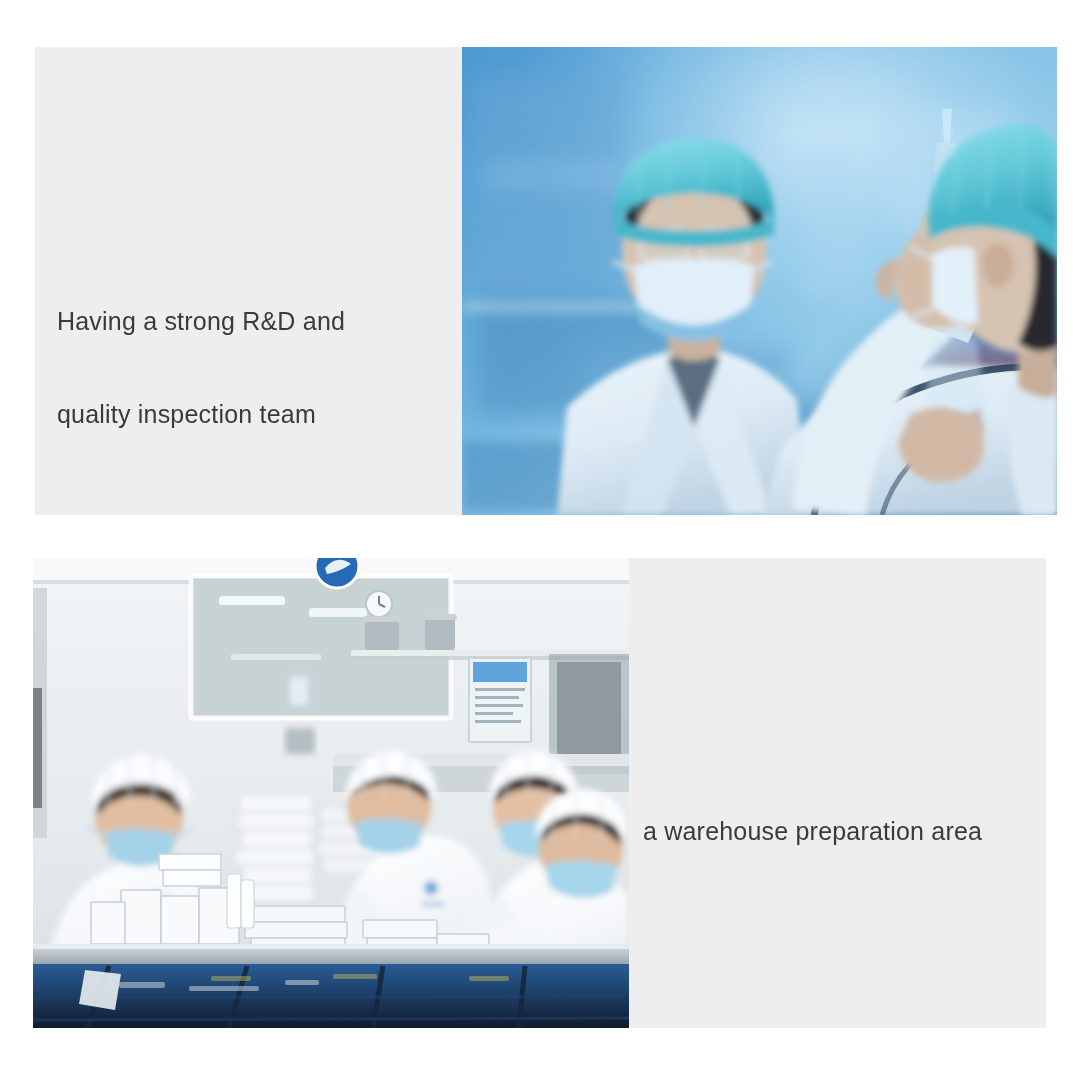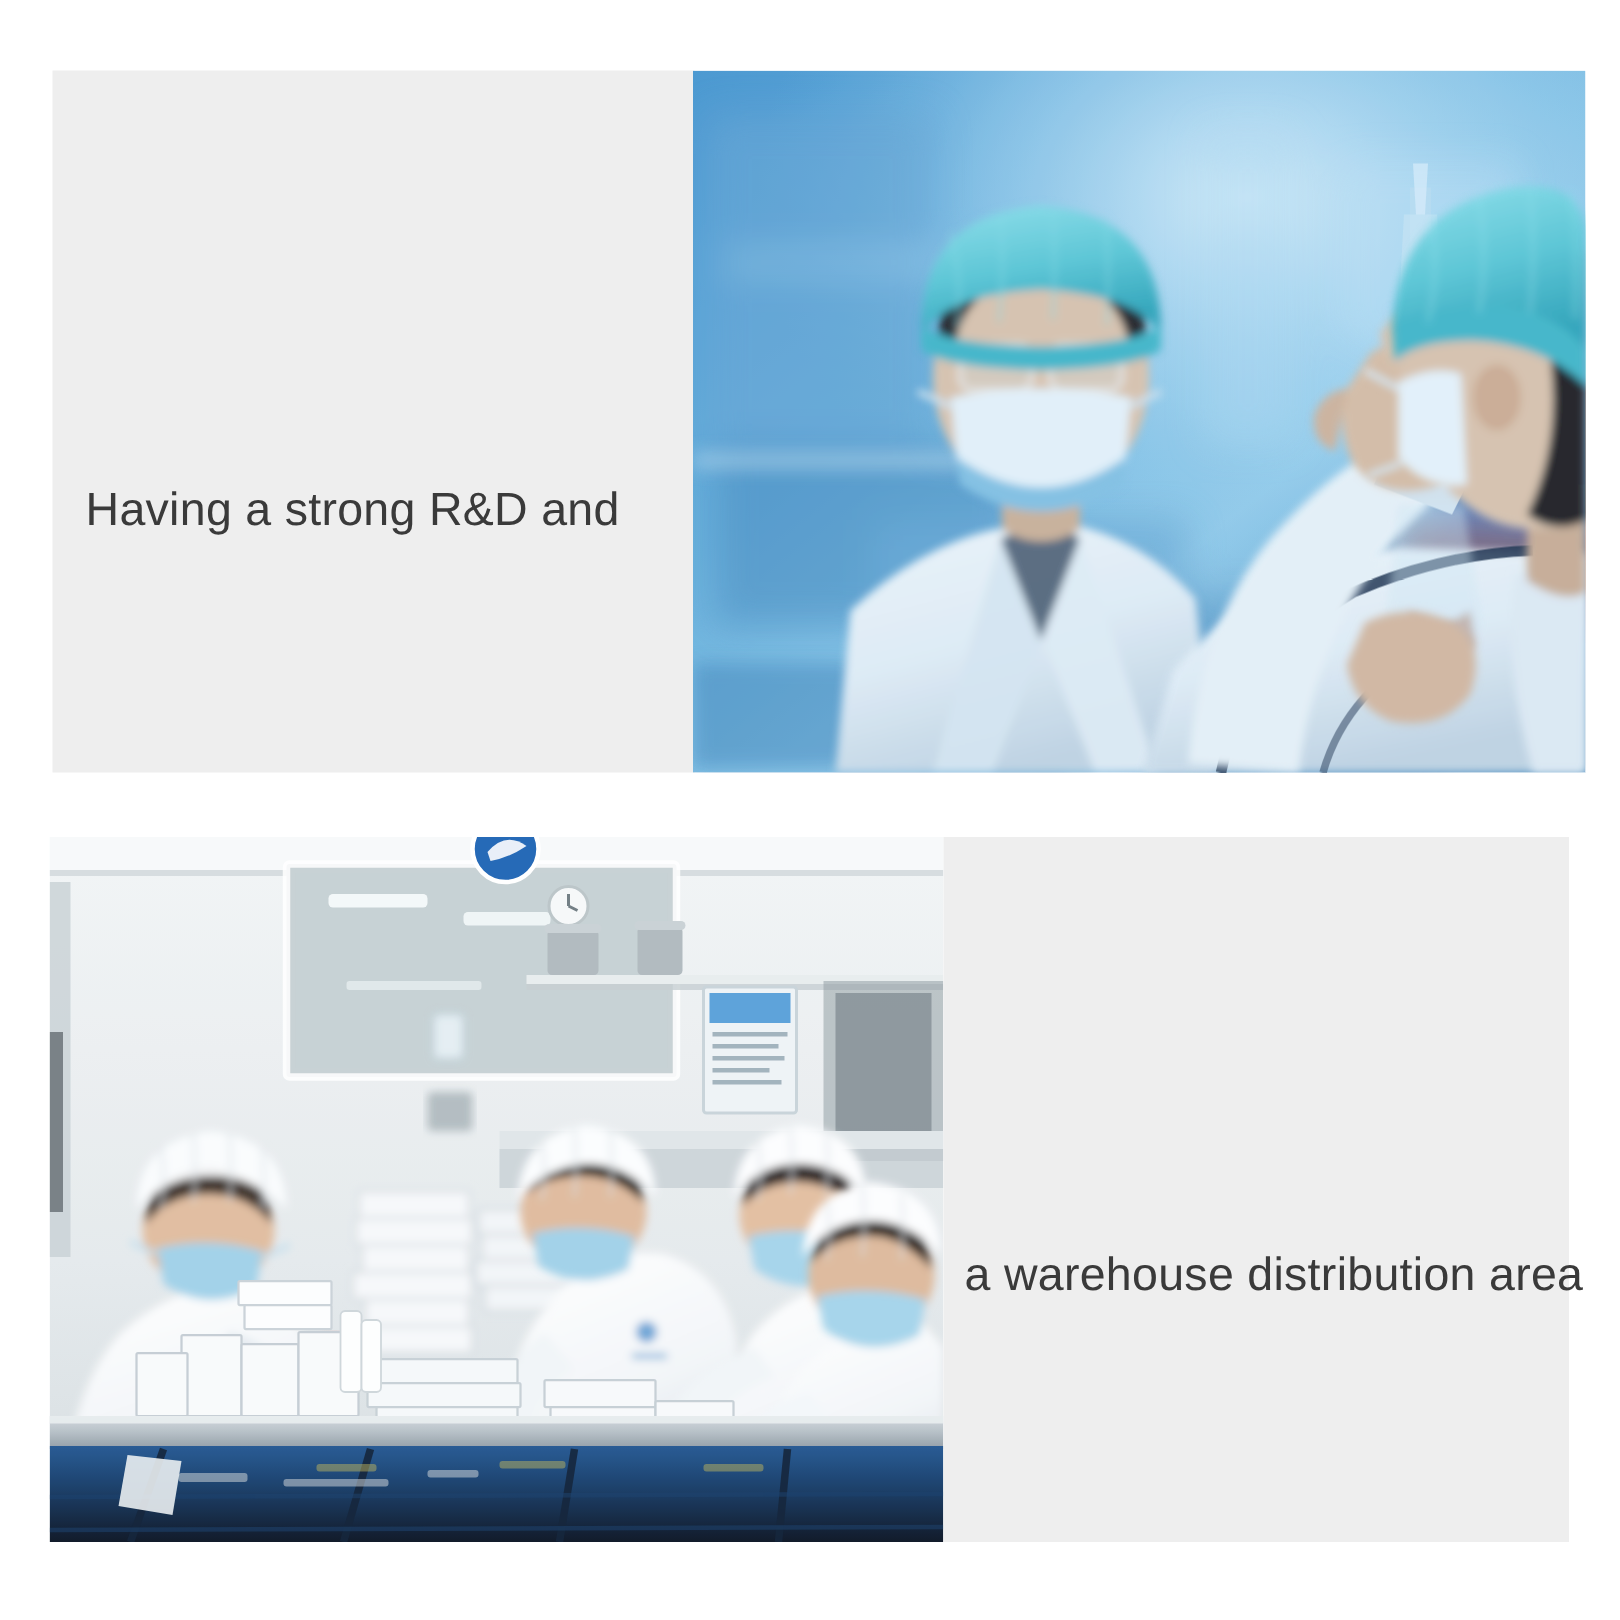--- a/index.html
+++ b/index.html
@@ -30,21 +30,21 @@
   .photo {
     position: absolute;
     overflow: hidden;
     box-sizing: border-box;
   }
   .photo svg { display: block; width: 100%; height: 100%; }
 
   .caption {
     position: absolute;
     color: #3a3a3a;
-    font-size: 31px;
+    font-size: 25px;
     line-height: 1.25;
     letter-spacing: 0.2px;
     white-space: pre;
     font-weight: 400;
   }
   .caption .line { display: block; }
 
   
   #top-panel   { left: 35px;  top: 47px;  width: 428px; height: 468px; }
   #top-photo   { left: 462px; top: 47px;  width: 595px; height: 468px; }
@@ -57,20 +57,21 @@
 </style>
 </head>
 <body>
 
 <div class="page">
 
   <div class="panel" id="top-panel"></div>
 
   <div class="caption" id="top-caption">
     <span class="line">Having a strong R&amp;D and</span>
+    <span class="line">quality inspection team</span>
   </div>
 
   <div class="photo" id="top-photo">
     <svg viewBox="0 0 595 468" preserveAspectRatio="none">
       <defs>
         <linearGradient id="labBg" x1="0" y1="0" x2="1" y2="1">
           <stop offset="0%" stop-color="#4f9ad2"></stop>
           <stop offset="35%" stop-color="#6fb4de"></stop>
           <stop offset="62%" stop-color="#9ed2ee"></stop>
           <stop offset="100%" stop-color="#3d7fb5"></stop>
@@ -473,16 +474,16 @@
 
       <path d="M52 412 L88 416 L82 452 L46 446 Z" fill="#e9eef1" opacity="0.9"></path>
 
       <rect x="0" y="0" width="596" height="470" fill="#ffffff" opacity="0.05"></rect>
     </svg>
   </div>
 
   <div class="panel" id="bottom-panel"></div>
 
   <div class="caption" id="bottom-caption">
-    <span class="line">a warehouse distribution area</span>
+    <span class="line">a warehouse preparation area</span>
   </div>
 
 </div>
 
 </body></html>

